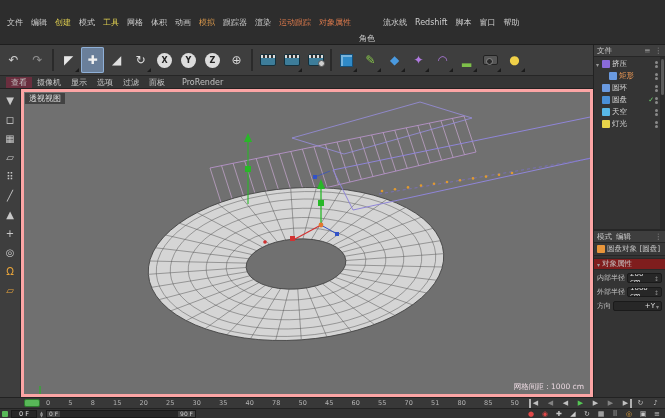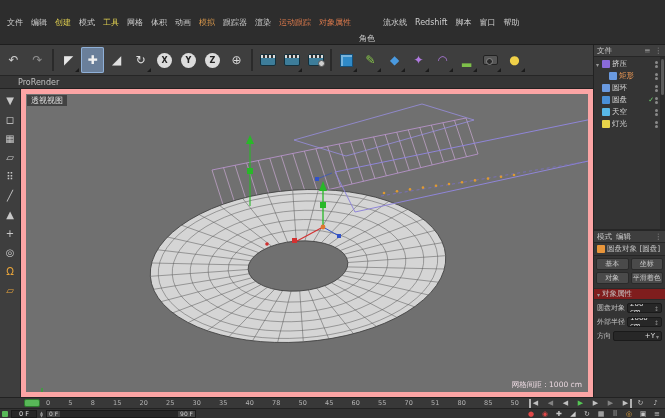--- a/index.html
+++ b/index.html
@@ -28,21 +28,21 @@
 .tool.cam .g::after{content:"";position:absolute;left:2px;top:2px;width:5px;height:5px;border-radius:50%;background:#2a2a2a;border:1px solid #888}
 
 .vp-menu{flex:0 0 13px;background:#353535;display:flex;align-items:center;padding-left:6px;border-bottom:1px solid #222}
 .vp-menu .vmi{padding:0 5px;font-size:8px}
 .vp-menu .vmi.hl{background:#6a2e3e}
 .vp-menu .pr{margin-left:12px;color:#c0c0c0;font-size:8px}
 
 .work-row{flex:1;display:flex;min-height:0}
 .ltb{width:21px;background:#3e3e3e;border-right:1px solid #2a2a2a;display:flex;flex-direction:column;align-items:center;padding-top:3px;gap:3px;flex:none}
 .ltool{width:17px;height:16px;display:flex;align-items:center;justify-content:center;font-size:10px;border-radius:2px;flex:none}
-.viewport{flex:1;position:relative;background:#707070;border:5px solid #fca5a5;overflow:hidden;min-width:0}
+.viewport{flex:1;position:relative;background:#707070;border:3px solid #fca5a5;overflow:hidden;min-width:0}
 .vp-label{position:absolute;top:1px;left:1px;background:rgba(30,30,30,.55);color:#ddd;font-size:8px;padding:0 4px;line-height:11px}
 .vp-grid{position:absolute;right:6px;bottom:2px;font-size:7.5px;color:#ead8e0}
 svg.scene{position:absolute;left:0;top:0}
 
 .right-col{width:72px;background:#343434;border-left:1px solid #222;display:flex;flex-direction:column;flex:none}
 .pmenu{flex:0 0 12px;background:#3e3e3e;display:flex;align-items:center;padding:0 3px;font-size:7.5px;gap:4px;border-bottom:1px solid #262626}
 .pmenu .spacer{flex:1}
 .pmenu .picon{color:#9a9a9a}
 .om{height:186px;display:flex;flex-direction:column;border-bottom:2px solid #262626;flex:none}
 .om-tree{flex:1;position:relative;overflow:hidden;padding-top:1px}
@@ -210,20 +210,29 @@
           <div class="tool cam dd">
             <span class="g"></span>
           </div>
 
           <div class="tool dd">
             <span class="g" style="color: rgb(240, 208, 72);">●</span>
           </div>
         </div>
 
       <div class="vp-menu">
+        <span style="display:flex">
+
+        <span class="vmi hl">查看</span>
+            <span class="vmi">摄像机</span>
+            <span class="vmi">显示</span>
+            <span class="vmi">选项</span>
+            <span class="vmi">过滤</span>
+            <span class="vmi">面板</span>
+          </span>
         <span class="pr">ProRender</span>
       </div>
 
       <div class="work-row">
 
         <div class="ltb">
 
             <div class="ltool">
               <span class="g" style="color: rgb(200, 200, 200);">▼</span>
             </div>
@@ -494,35 +503,28 @@
         <div class="pmenu">
           <span>模式</span>
           <span>编辑</span>
           <span class="spacer"></span>
           <span class="picon">⋮</span>
         </div>
         <div class="am-title">
           <span class="am-ico"></span>
           <span>圆盘对象 [圆盘]</span>
         </div>
-        <div class="am-tabs">
-
-        <div class="am-tab">基本</div>
-            <div class="am-tab">坐标</div>
-            <div class="am-tab">对象</div>
-            <div class="am-tab">平滑着色</div>
-          </div>
         <div class="am-section">
           <span style="color:#999;font-size:6px">▾</span>
           <span>对象属性</span>
         </div>
         <div class="am-fields">
 
             <div class="am-field">
-              <span class="am-flabel">圆盘对象</span>
+              <span class="am-flabel">内部半径</span>
               <span class="am-fvalue">
                 <span>200 cm</span>
                 <span class="ar">↕</span>
               </span>
             </div>
 
             <div class="am-field">
               <span class="am-flabel">外部半径</span>
               <span class="am-fvalue">
                 <span>1000 cm</span>

